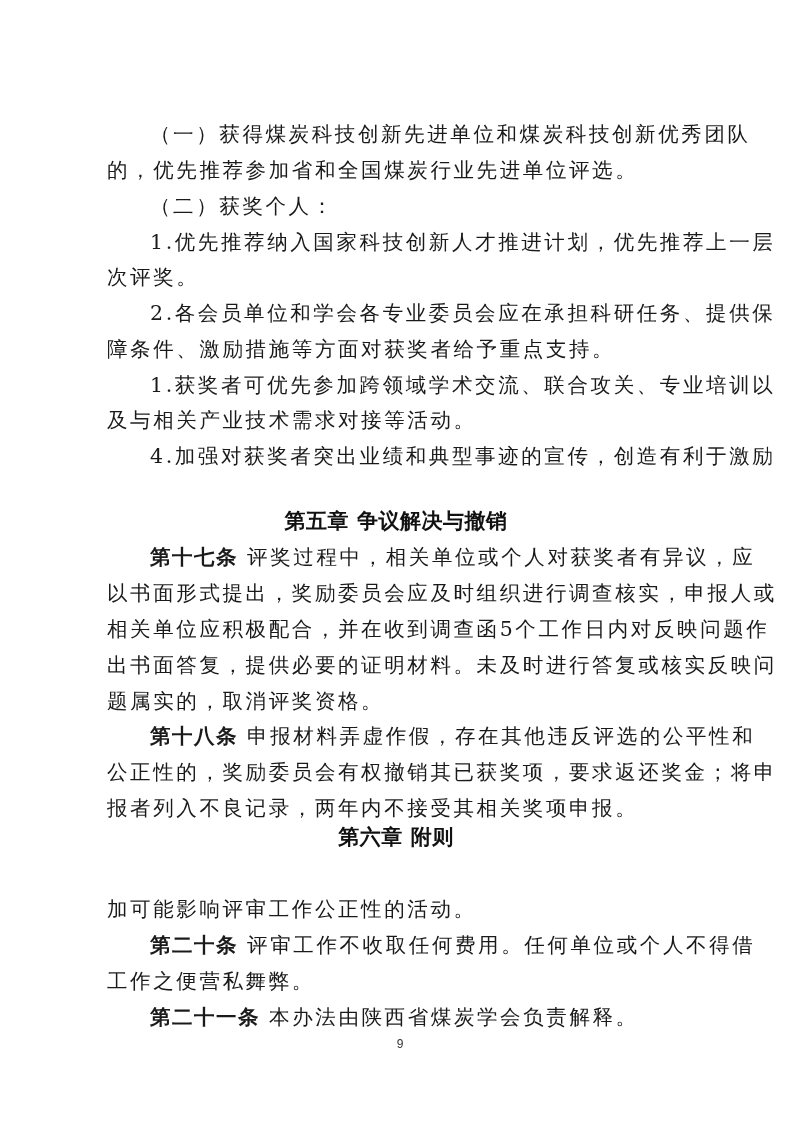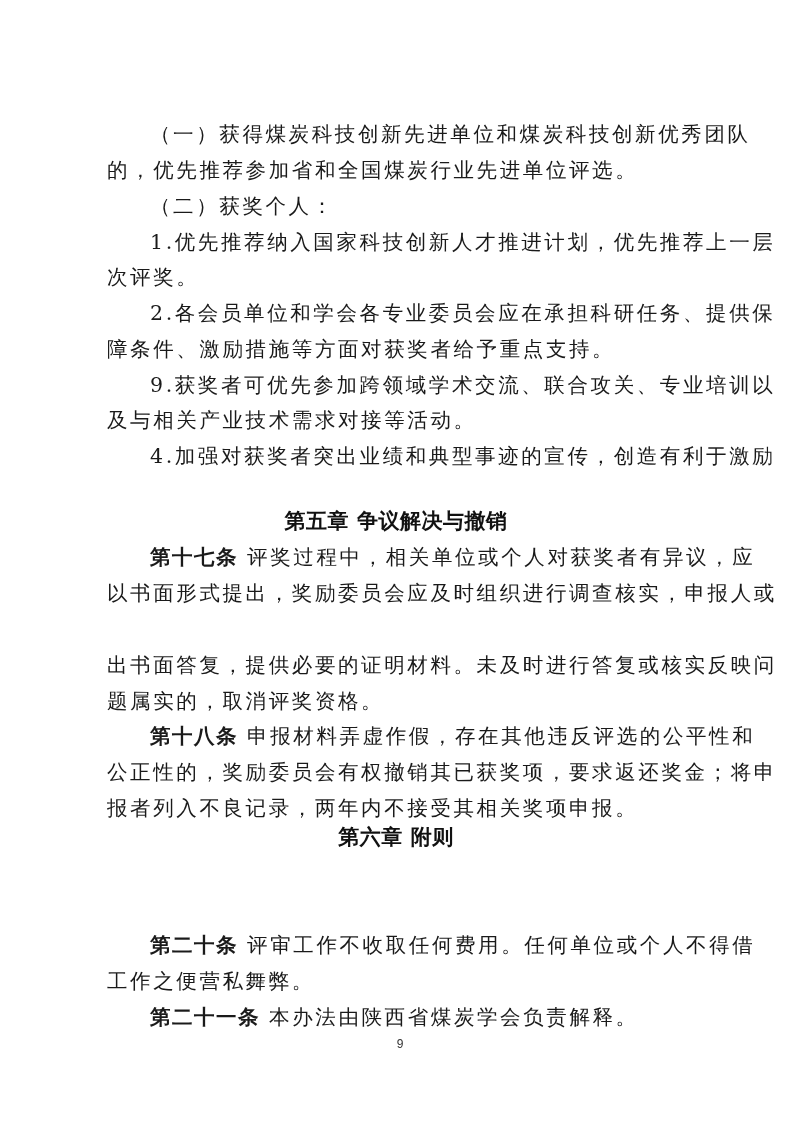--- a/index.html
+++ b/index.html
@@ -41,37 +41,39 @@
 
 <div class="page">
 
   <div class="line indent" style="top:121px">（一）获得煤炭科技创新先进单位和煤炭科技创新优秀团队</div>
   <div class="line" style="top:157px">的，优先推荐参加省和全国煤炭行业先进单位评选。</div>
   <div class="line indent" style="top:193px">（二）获奖个人：</div>
   <div class="line indent" style="top:229px">1.优先推荐纳入国家科技创新人才推进计划，优先推荐上一层</div>
   <div class="line" style="top:264px">次评奖。</div>
   <div class="line indent" style="top:300px">2.各会员单位和学会各专业委员会应在承担科研任务、提供保</div>
   <div class="line" style="top:336px">障条件、激励措施等方面对获奖者给予重点支持。</div>
-  <div class="line indent" style="top:372px">9.获奖者可优先参加跨领域学术交流、联合攻关、专业培训以</div>
+  <div class="line indent" style="top:372px">1.获奖者可优先参加跨领域学术交流、联合攻关、专业培训以</div>
   <div class="line" style="top:407px">及与相关产业技术需求对接等活动。</div>
   <div class="line indent" style="top:443px">4.加强对获奖者突出业绩和典型事迹的宣传，创造有利于激励</div>
 
   <div class="heading" style="top:508px">第五章  争议解决与撤销</div>
 
   <div class="line indent" style="top:544px"><span class="bold">第十七条</span><span> 评奖过程中，相关单位或个人对获奖者有异议，应</span></div>
   <div class="line" style="top:580px">以书面形式提出，奖励委员会应及时组织进行调查核实，申报人或</div>
+  <div class="line" style="top:616px">相关单位应积极配合，并在收到调查函5个工作日内对反映问题作</div>
   <div class="line" style="top:652px">出书面答复，提供必要的证明材料。未及时进行答复或核实反映问</div>
   <div class="line" style="top:688px">题属实的，取消评奖资格。</div>
 
   <div class="line indent" style="top:723px"><span class="bold">第十八条</span><span> 申报材料弄虚作假，存在其他违反评选的公平性和</span></div>
   <div class="line" style="top:759px">公正性的，奖励委员会有权撤销其已获奖项，要求返还奖金；将申</div>
   <div class="line" style="top:795px">报者列入不良记录，两年内不接受其相关奖项申报。</div>
 
   <div class="heading" style="top:824px">第六章  附则</div>
 
+  <div class="line" style="top:896px">加可能影响评审工作公正性的活动。</div>
 
   <div class="line indent" style="top:932px"><span class="bold">第二十条</span><span> 评审工作不收取任何费用。任何单位或个人不得借</span></div>
   <div class="line indent" style="top:1004px"><span class="bold">第二十一条</span><span> 本办法由陕西省煤炭学会负责解释。</span></div>
 
   <div class="line" style="top:968px">工作之便营私舞弊。</div>
 
   <div class="pagenum">9</div>
 </div>
 
 </body></html>

